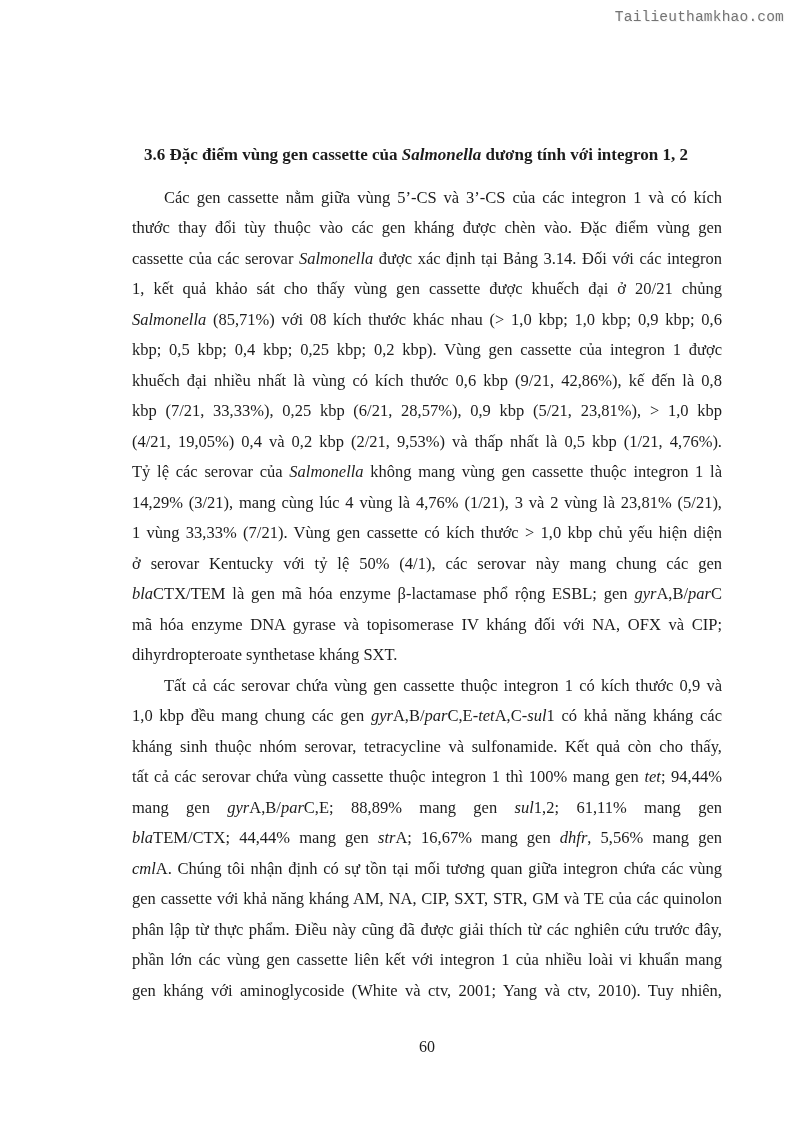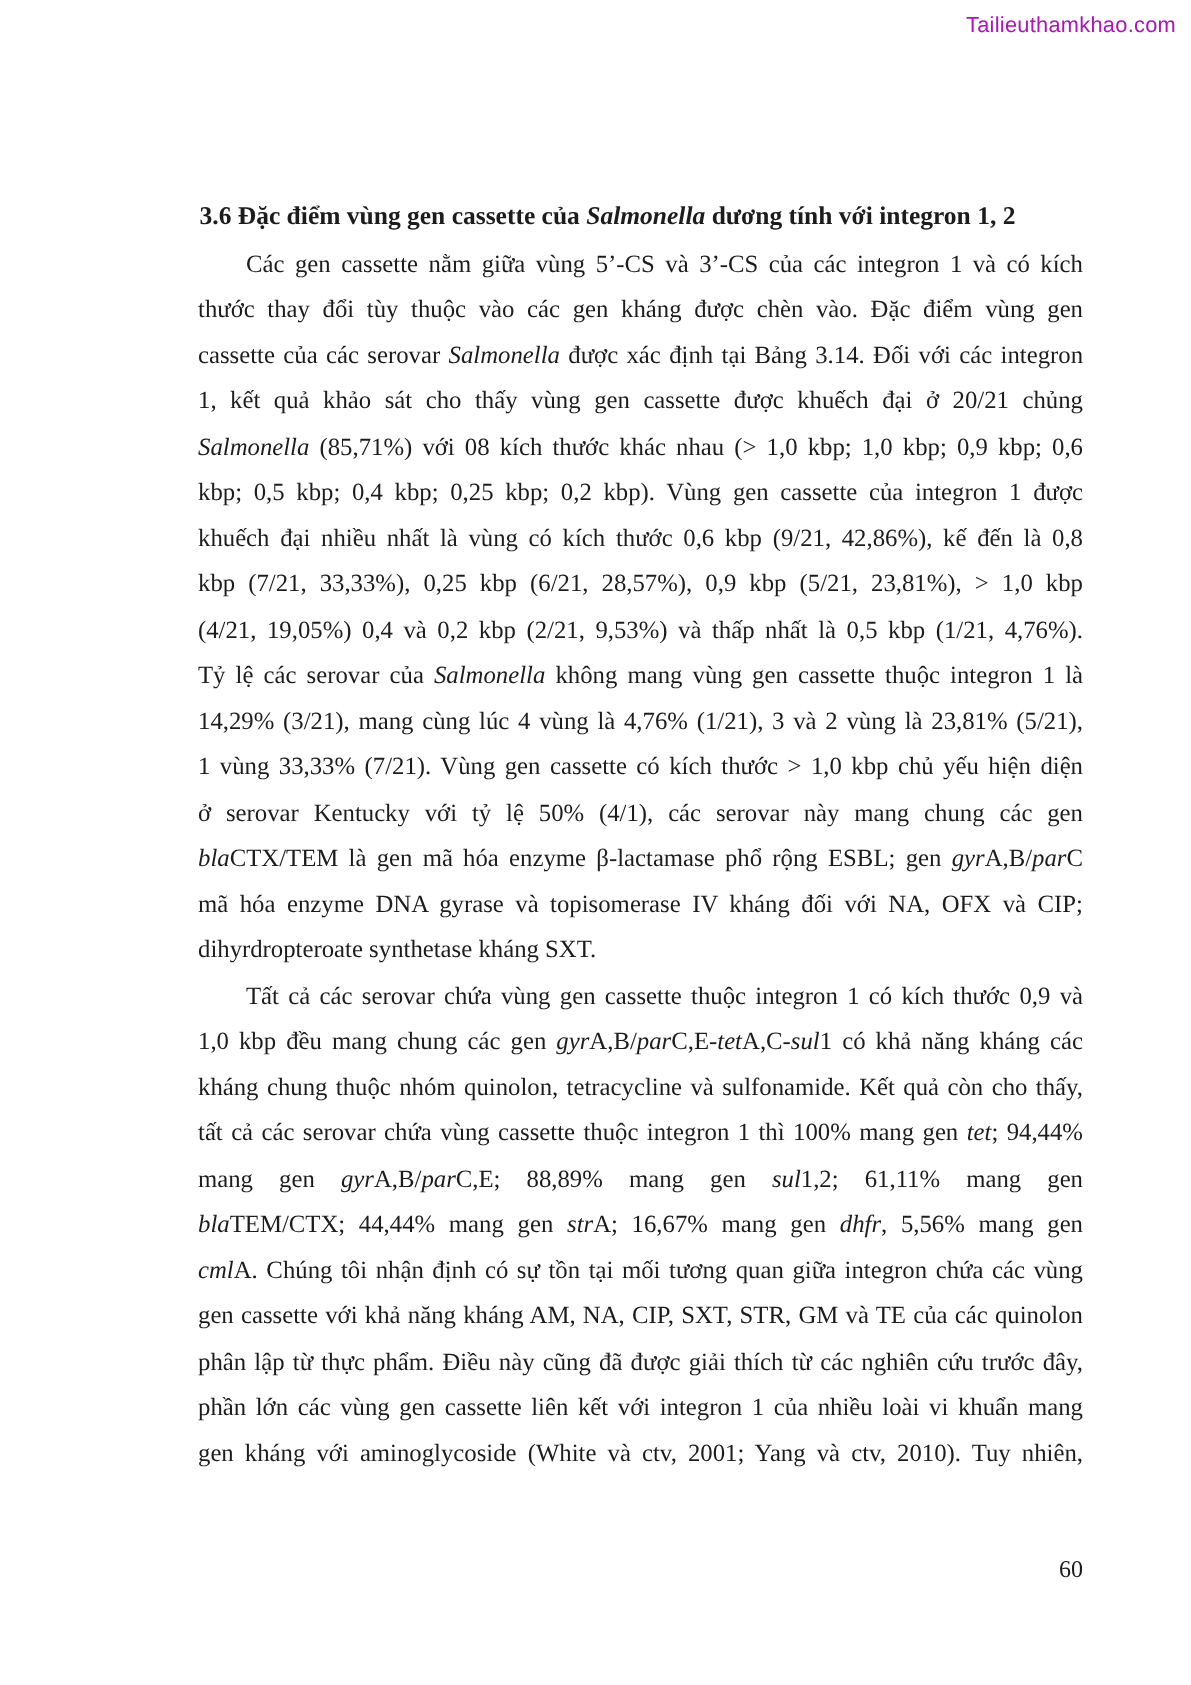--- a/index.html
+++ b/index.html
@@ -13,57 +13,57 @@
     height: 1123px;
     background: #ffffff;
     font-family: "Liberation Serif", serif;
     color: #1c1c1c;
     overflow: hidden;
   }
   .watermark {
     position: absolute;
     top: 9px;
     right: 10px;
-    font-family: Liberation Sans, sans-serif;
+    font-family: Liberation Mono, monospace;
     font-size: 14.5px;
-    color: #a21caf;
+    color: #737373;
     text-shadow: 1px 1px 1px #ededed;
     letter-spacing: 0.2px;
   }
   .content {
     position: absolute;
     left: 132px;
     top: 128px;
     width: 590px;
   }
   .heading {
     font-size: 17px;
     font-weight: bold;
     line-height: 30.5px;
-    margin: 1px;
+    margin: 12px;
     white-space: nowrap;
   }
   .line {
     font-size: 16.5px;
     line-height: 30.5px;
     text-align: justify;
     text-align-last: justify;
   }
   .line.first {
     text-indent: 32px;
   }
   .line.no-just {
     text-align-last: left;
   }
   .page-number {
     position: absolute;
     top: 1036px;
     left: 132px;
     width: 590px;
-    text-align: right;
+    text-align: center;
     font-size: 16px;
     line-height: 22px;
   }
 </style>
 </head>
 <body>
 
 <div class="page">
   <div class="watermark">Tailieuthamkhao.com</div>
   <div class="content">
@@ -82,21 +82,21 @@
         <div class="line">14,29% (3/21), mang cùng lúc 4 vùng là 4,76% (1/21), 3 và 2 vùng là 23,81% (5/21),</div>
         <div class="line">1 vùng 33,33% (7/21). Vùng gen cassette có kích thước &gt; 1,0 kbp chủ yếu hiện diện</div>
         <div class="line">ở serovar Kentucky với tỷ lệ 50% (4/1), các serovar này mang chung các gen</div>
         <div class="line"><i>bla</i>CTX/TEM là gen mã hóa enzyme β-lactamase phổ rộng ESBL; gen <i>gyr</i>A,B/<i>par</i>C</div>
         <div class="line">mã hóa enzyme DNA gyrase và topisomerase IV kháng đối với NA, OFX và CIP;</div>
         <div class="line no-just">dihyrdropteroate synthetase kháng SXT.</div>
       </div>
     <div class="paragraph">
         <div class="line first">Tất cả các serovar chứa vùng gen cassette thuộc integron 1 có kích thước 0,9 và</div>
         <div class="line">1,0 kbp đều mang chung các gen <i>gyr</i>A,B/<i>par</i>C,E-<i>tet</i>A,C-<i>sul</i>1 có khả năng kháng các</div>
-        <div class="line">kháng chung thuộc nhóm quinolon, tetracycline và sulfonamide. Kết quả còn cho thấy,</div>
+        <div class="line">kháng sinh thuộc nhóm serovar, tetracycline và sulfonamide. Kết quả còn cho thấy,</div>
         <div class="line">tất cả các serovar chứa vùng cassette thuộc integron 1 thì 100% mang gen <i>tet</i>; 94,44%</div>
         <div class="line">mang gen <i>gyr</i>A,B/<i>par</i>C,E; 88,89% mang gen <i>sul</i>1,2; 61,11% mang gen</div>
         <div class="line"><i>bla</i>TEM/CTX; 44,44% mang gen <i>str</i>A; 16,67% mang gen <i>dhfr</i>, 5,56% mang gen</div>
         <div class="line"><i>cml</i>A. Chúng tôi nhận định có sự tồn tại mối tương quan giữa integron chứa các vùng</div>
         <div class="line">gen cassette với khả năng kháng AM, NA, CIP, SXT, STR, GM và TE của các quinolon</div>
         <div class="line">phân lập từ thực phẩm. Điều này cũng đã được giải thích từ các nghiên cứu trước đây,</div>
         <div class="line">phần lớn các vùng gen cassette liên kết với integron 1 của nhiều loài vi khuẩn mang</div>
         <div class="line">gen kháng với aminoglycoside (White và ctv, 2001; Yang và ctv, 2010). Tuy nhiên,</div>
       </div>
   </div>

